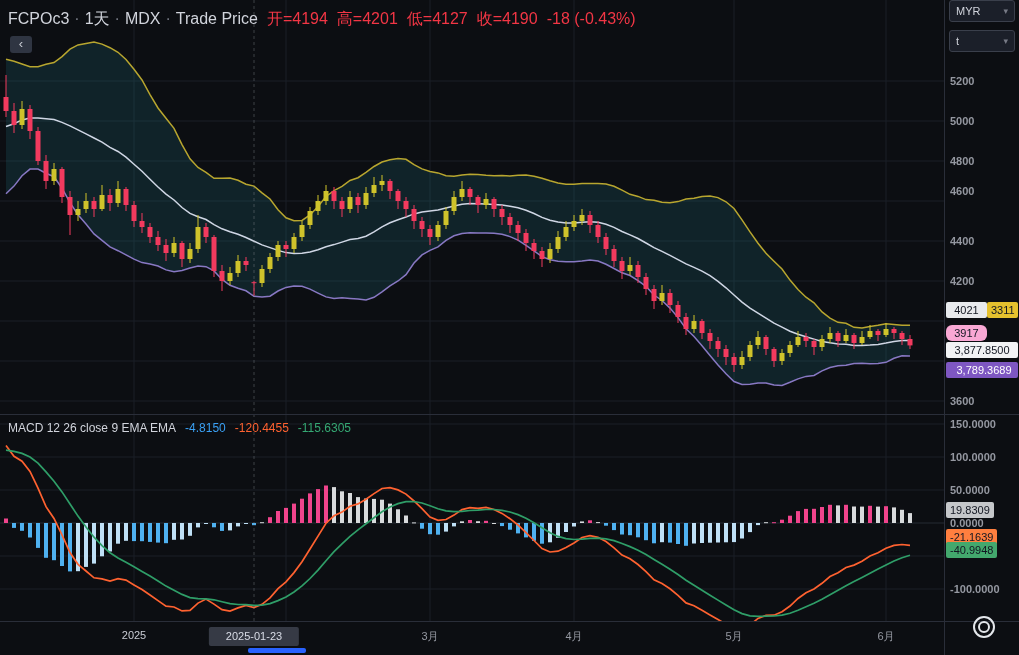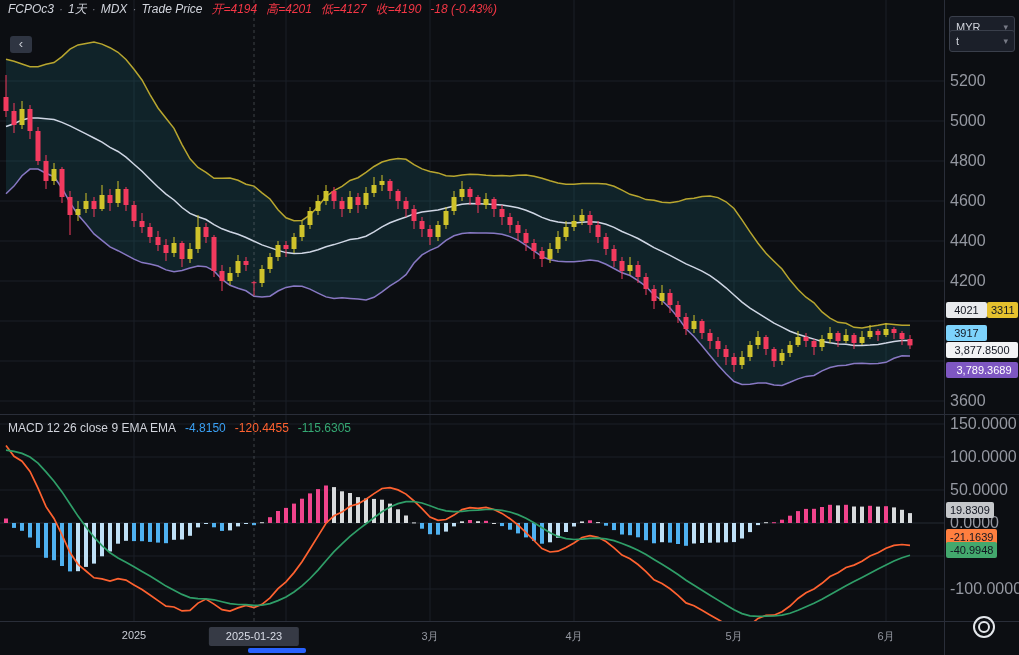--- a/index.html
+++ b/index.html
@@ -4,41 +4,41 @@
 <style>
   html,body{margin:0;padding:0;background:#0c0e12;}
   #app{position:relative;width:1019px;height:655px;background:#0c0e12;
        font-family:"Liberation Sans",sans-serif;overflow:hidden;}
   svg{position:absolute;left:0;display:block;}
   #main-svg{top:0;}
   #macd-svg{top:414px;}
   .sep-v{position:absolute;left:944px;top:0;width:1px;height:655px;background:#2a2e39;}
   .sep-h1{position:absolute;left:0;top:414px;width:1019px;height:1px;background:#2a2e39;}
   .sep-h2{position:absolute;left:0;top:621px;width:1019px;height:1px;background:#2a2e39;}
-  .topbar{position:absolute;left:8px;top:1px;font-size:12px;color:#d1d4dc;white-space:nowrap;z-index:5;font-style:italic;}
+  .topbar{position:absolute;left:8px;top:9px;font-size:16px;color:#d1d4dc;white-space:nowrap;z-index:5;}
   .topbar .dot{color:#787b86;margin:0 5px;}
   .topbar .red{color:#f23645;}
   .topbar .sp{margin-left:9px;}
   .back-btn{position:absolute;left:10px;top:36px;width:22px;height:17px;background:#2f3542;
             border-radius:3px;color:#c9ccd4;font-size:13px;line-height:16px;text-align:center;
             cursor:pointer;z-index:5;}
   .bb-legend{position:absolute;left:8px;top:57px;font-size:12px;color:#d1d4dc;z-index:5;white-space:nowrap;}
   .bb-legend .v1{color:#d5dbe8;margin-left:9px;}
   .bb-legend .v2{color:#cdbb2e;margin-left:9px;}
   .bb-legend .v3{color:#9b7dd4;margin-left:9px;}
   .macd-legend{position:absolute;left:8px;top:421px;font-size:12px;color:#d1d4dc;z-index:5;white-space:nowrap;}
   .macd-legend .vb{color:#3aa0f4;margin-left:9px;}
   .macd-legend .vo{color:#ff6230;margin-left:9px;}
   .macd-legend .vg{color:#35a873;margin-left:9px;}
   .axis-col{position:absolute;left:945px;top:0;width:74px;height:655px;z-index:4;}
   .scale-box{position:absolute;left:4px;width:66px;height:22px;background:#1b1f29;
              border:1px solid #3a3f4b;border-radius:3px;color:#d1d4dc;font-size:11px;
              line-height:20px;padding:0 6px;box-sizing:border-box;cursor:pointer;}
   .scale-box .chev{float:right;color:#787b86;font-size:9px;}
-  .tick{position:absolute;left:5px;font-size:16px;color:#9598a1;transform:translateY(-50%);white-space:nowrap;}
+  .tick{position:absolute;left:5px;font-size:11px;color:#9598a1;transform:translateY(-50%);white-space:nowrap;font-weight:bold;}
   .badge{position:absolute;font-size:11px;line-height:16px;height:16px;border-radius:2px;
          padding:0 4px;transform:translateY(-50%);box-sizing:border-box;text-align:center;white-space:nowrap;}
   .time-axis{position:absolute;left:0;top:622px;width:944px;height:33px;}
   .t-label{position:absolute;top:7px;transform:translateX(-50%);font-size:11px;color:#9598a1;white-space:nowrap;}
   .t-label.year{color:#c9ccd4;}
   .cross-label{position:absolute;left:254px;top:5px;transform:translateX(-50%);background:#363a45;
                color:#d8dce6;font-size:11px;line-height:19px;height:19px;padding:0 17px;
                border-radius:2px;z-index:6;white-space:nowrap;}
   .scroll-thumb{position:absolute;left:248px;top:648px;width:58px;height:5px;background:#2962ff;
                 border-radius:2px;z-index:6;cursor:pointer;}
@@ -453,43 +453,43 @@
   </div>
 
   <div class="back-btn">‹</div>
 
 
   <div class="macd-legend">
     <span>MACD 12 26 close 9 EMA EMA</span><span class="vb">-4.8150</span><span class="vo">-120.4455</span><span class="vg">-115.6305</span>
   </div>
 
   <div class="axis-col" id="axis-col">
-    <div class="scale-box" style="top:16px;">
+    <div class="scale-box" style="top:0;">
       <span>MYR</span>
       <span class="chev">▾</span>
     </div>
     <div class="scale-box" style="top:30px;">
       <span>t</span>
       <span class="chev">▾</span>
     </div>
   <div class="tick" style="top: 81px;">5200</div>
       <div class="tick" style="top: 121px;">5000</div>
       <div class="tick" style="top: 161px;">4800</div>
-      <div class="tick" style="top: 201px;">4600</div>
+      <div class="tick" style="top: 191px;">4600</div>
       <div class="tick" style="top: 241px;">4400</div>
       <div class="tick" style="top: 281px;">4200</div>
       <div class="tick" style="top: 401px;">3600</div>
       <div class="tick" style="top: 424px;">150.0000</div>
       <div class="tick" style="top: 457px;">100.0000</div>
       <div class="tick" style="top: 490px;">50.0000</div>
       <div class="tick" style="top: 523px;">0.0000</div>
       <div class="tick" style="top: 589px;">-100.0000</div>
       <div class="badge" style="top: 309.8px; background: rgb(229, 193, 46); color: rgb(19, 23, 34); right: 1px; width: 31px;">3311</div>
       <div class="badge" style="top: 309.8px; background: rgb(232, 234, 237); color: rgb(19, 23, 34); left: 1px; width: 41px;">4021</div>
-      <div class="badge" style="top: 332.6px; background: #7dd3fc; color: rgb(19, 23, 34); left: 1px; width: 41px;">3917</div>
+      <div class="badge" style="top: 332.6px; background: #f9a8d4; color: rgb(19, 23, 34); left: 1px; width: 41px; border-radius: 6px;">3917</div>
       <div class="badge" style="top: 350px; background: rgb(242, 243, 245); color: rgb(19, 23, 34); left: 1px; width: 72px;">3,877.8500</div>
       <div class="badge" style="top: 370.126px; background: rgb(126, 87, 194); color: rgb(255, 255, 255); left: 1px; width: 72px; padding-left: 8px;">3,789.3689</div>
       <div class="badge" style="top: 509.912px; left: 1px; background: rgb(197, 199, 202); color: rgb(19, 23, 34);">19.8309</div>
       <div class="badge" style="top: 536.968px; left: 1px; background: rgb(255, 127, 63); color: rgb(19, 23, 34);">-21.1639</div>
       <div class="badge" style="top: 550.057px; left: 1px; background: rgb(67, 168, 109); color: rgb(19, 23, 34);">-40.9948</div>
     </div>
 
   <div class="time-axis" id="time-axis">
     <div class="cross-label">2025-01-23</div>
   <div class="t-label year" style="left: 134px;">2025</div>

